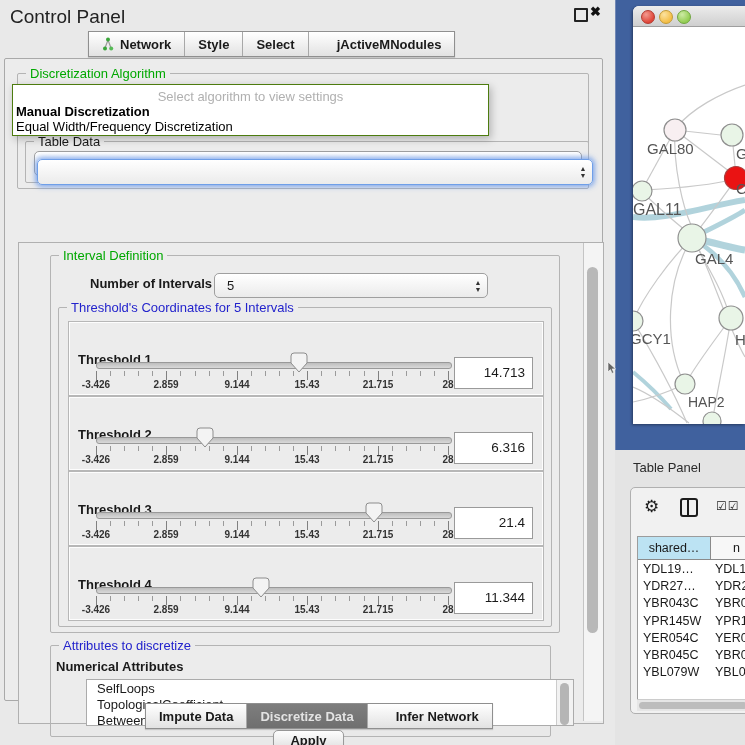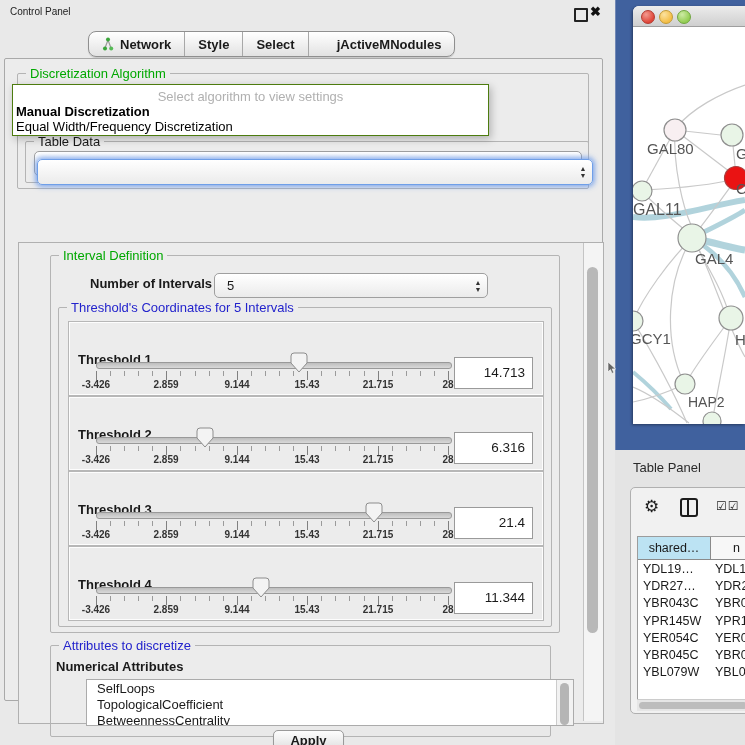--- a/index.html
+++ b/index.html
@@ -3,27 +3,27 @@
 <meta charset="utf-8">
 <style>
   html,body{margin:0;padding:0;background:#d0d0d0;}
   #screen{position:relative;width:745px;height:745px;overflow:hidden;
           background:#e9e9e9;font-family:"Liberation Sans",sans-serif;
           -webkit-font-smoothing:antialiased;color:#1a1a1a;}
   .abs{position:absolute;}
 
   
   #titlebar{left:0;top:0;width:617px;height:26px;background:#e9e9e9;}
-  #title{left:10px;top:6px;font-size:10px;color:#222;}
+  #title{left:10px;top:6px;font-size:19px;color:#222;}
   .winbtn{top:8px;width:10px;height:10px;}
   #floatbtn{left:574px;border:2px solid #222;border-radius:1px;}
   #closebtn{left:590px;top:4px;font-size:13px;font-weight:bold;color:#111;}
 
   
-  .segbar{display:flex;height:24px;border:1px solid #8f8f8f;border-radius:8px;
+  .segbar{display:flex;height:24px;border:1px solid #8f8f8f;border-radius:0;
           overflow:hidden;background:linear-gradient(#ffffff,#e2e2e2);
           box-shadow:0 1px 1px rgba(0,0,0,.15);text-align:right;}
   .seg{display:flex;align-items:center;padding:0 13px;font-size:13px;font-weight:bold;
        color:#1a1a1a;border-right:1px solid #a8a8a8;white-space:nowrap;}
   .seg:last-child{border-right:none;padding-left:28px;}
   .seg.sel{background:linear-gradient(#7e7e7e,#6f6f6f);color:#e3e3e3;}
   #toptabs{left:88px;top:31px;}
   #bottomtabs{left:145px;top:703px;}
 
   
@@ -285,20 +285,31 @@
       </div>
 
       <div class="abs" id="vscroll">
         <div class="abs" id="vthumb"></div>
       </div>
     </div>
 
     <div class="abs" id="applybtn">Apply</div>
   </div>
 
+  <div class="abs segbar" id="bottomtabs">
+    <div class="seg">
+        <span>Impute Data</span>
+      </div>
+    <div class="seg sel">
+        <span>Discretize Data</span>
+      </div>
+    <div class="seg">
+        <span>Infer Network</span>
+      </div>
+  </div>
 
   <div class="abs" id="desktop"></div>
 
   <div class="abs" id="netwin">
     <div id="nettitle">
       <span class="light" id="light-red"></span>
       <span class="light" id="light-yellow"></span>
       <span class="light" id="light-green"></span>
     </div>
     <div id="canvas">

